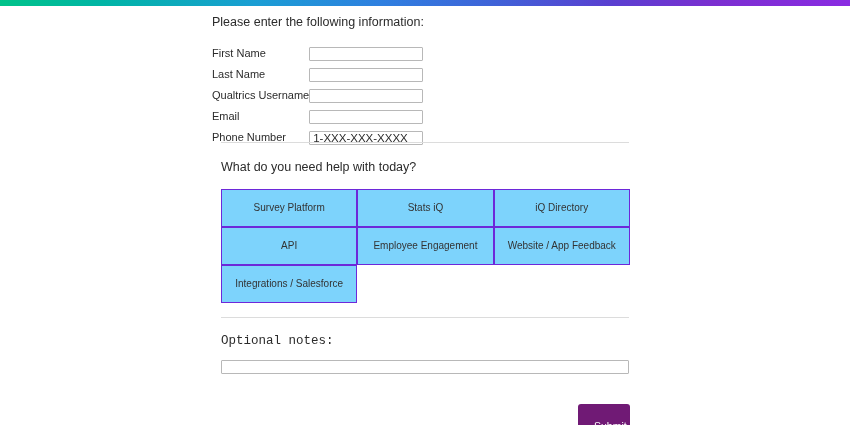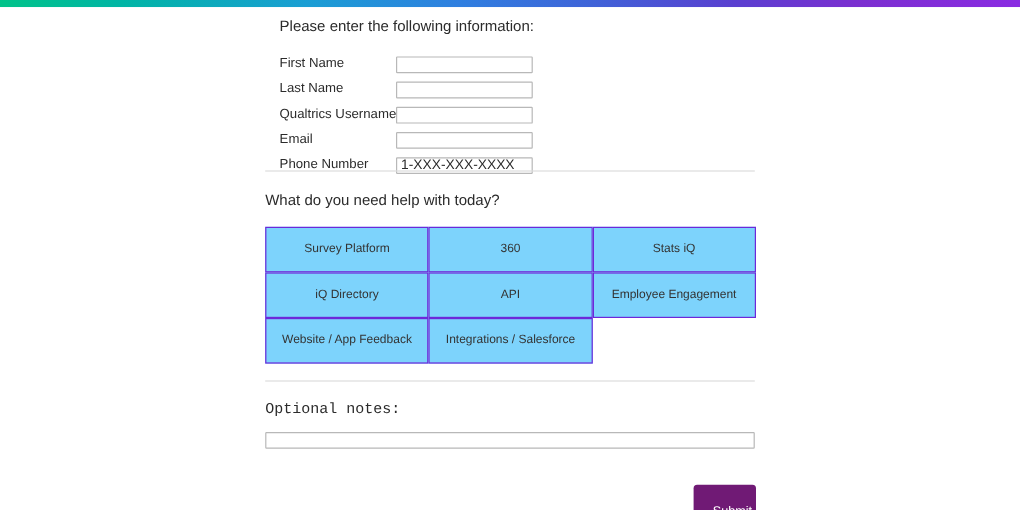--- a/index.html
+++ b/index.html
@@ -29,21 +29,21 @@
 
   #page {
     position: relative;
     width: 850px;
     height: 419px;
     background: #ffffff;
   }
 
   .form-wrap {
     position: absolute;
-    left: 233px;
+    left: 212px;
     top: 8px;
     width: 410px;
   }
 
   .intro-text {
     font-size: 12.5px;
     color: #2b2b2b;
     margin: 0 0 14px 0;
     line-height: 1.3;
   }
@@ -207,21 +207,20 @@
       </tbody>
     </table>
   </div>
 
   <div class="divider" id="divider-1"></div>
 
   <div class="section-question">What do you need help with today?</div>
 
   <div class="choice-grid">
     <div class="choice-btn">Survey Platform</div>
-    <div class="choice-btn">360</div>
     <div class="choice-btn">Stats iQ</div>
     <div class="choice-btn">iQ Directory</div>
     <div class="choice-btn">API</div>
     <div class="choice-btn">Employee Engagement</div>
     <div class="choice-btn">Website / App Feedback</div>
     <div class="choice-btn">Integrations / Salesforce</div>
   </div>
 
   <div class="divider" id="divider-2"></div>
 

